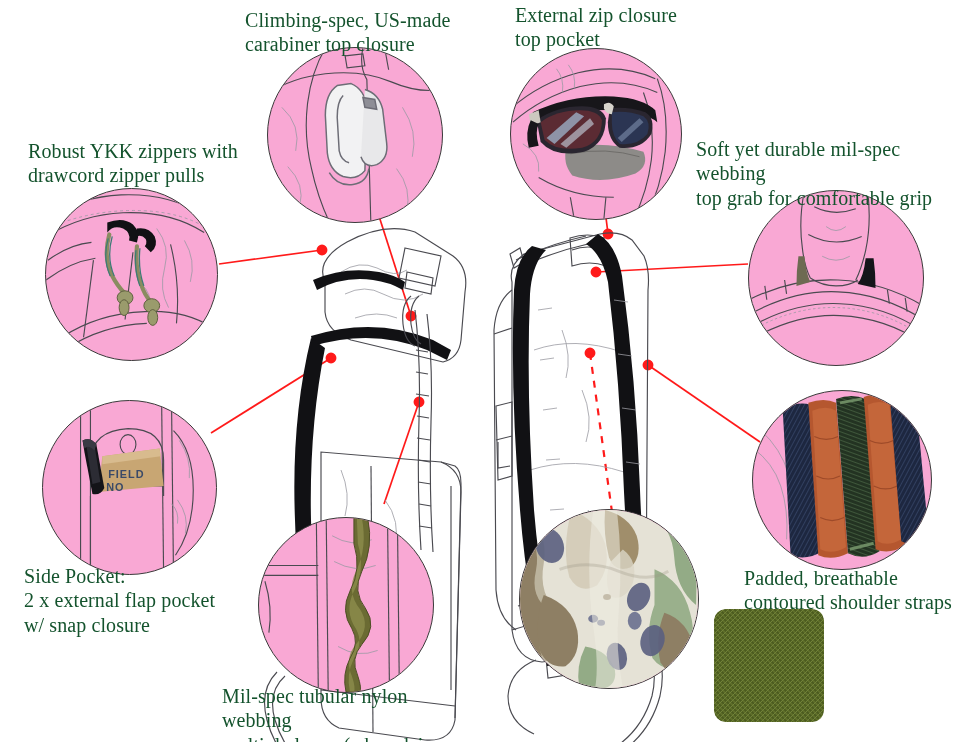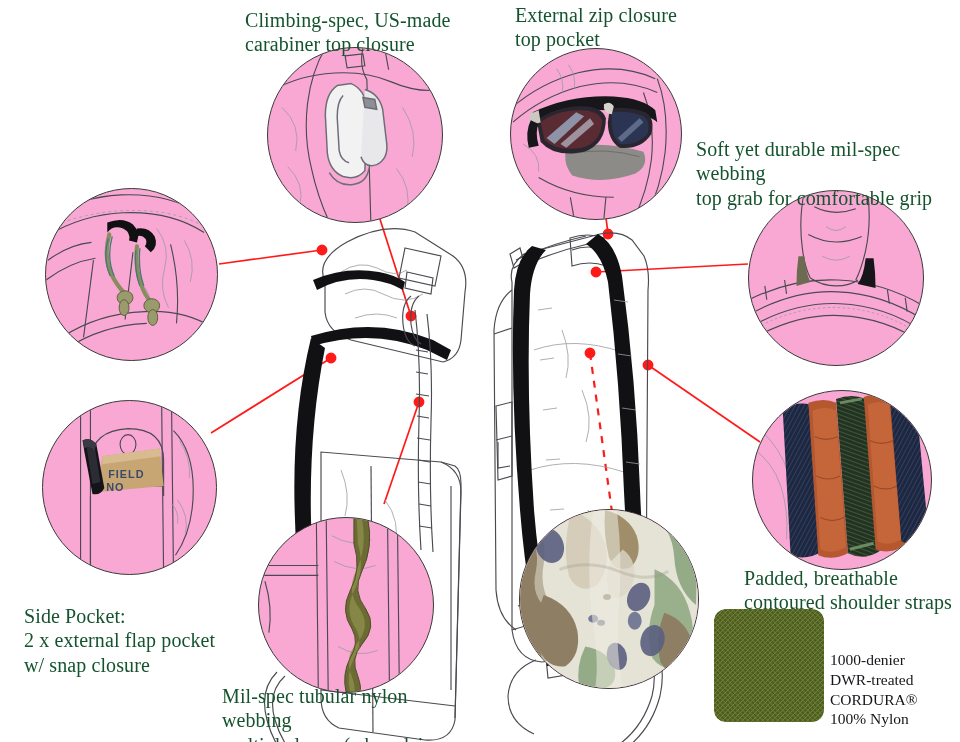--- a/index.html
+++ b/index.html
@@ -492,36 +492,34 @@
       <defs>
         <pattern id="cordura" width="5" height="5" patternUnits="userSpaceOnUse">
           <rect width="5" height="5" fill="#5f6f2a"></rect>
           <path d="M0 0 L5 5" stroke="#4a5a1e" stroke-width="1.6"></path>
           <path d="M5 0 L0 5" stroke="#71823a" stroke-width="1"></path>
         </pattern>
       </defs>
       <rect width="110" height="113" rx="11" fill="url(#cordura)"></rect>
     </svg>
   </div>
-  <div class="swatch-text" style="left:830px; top:650px; width:130px;">1000-denier
-DWR-treated
-CORDURA®
-100% Nylon</div>
 
   <div class="cap" style="left:245px; top:8px; width:222px;">Climbing-spec, US-made
 carabiner top closure</div>
 
   <div class="cap" style="left:515px; top:3px; width:182px;">External zip closure
 top pocket</div>
 
+  <div class="cap" style="left:28px; top:139px; width:218px;">Robust YKK zippers with
+drawcord zipper pulls</div>
 
   <div class="cap" style="left:696px; top:137px; width:256px;">Soft yet durable mil-spec webbing
 top grab for comfortable grip</div>
 
-  <div class="cap" style="left:24px; top:564px; width:220px;margin-top:40px;">Side Pocket:
+  <div class="cap" style="left:24px; top:564px; width:220px;">Side Pocket:
 2 x external flap pocket
 w/ snap closure</div>
 
   <div class="cap" style="left:222px; top:684px; width:250px;">Mil-spec tubular nylon webbing
 multiple loops (a.k.a. daisy chain)</div>
 
   <div class="cap" style="left:744px; top:566px; width:222px;">Padded, breathable
 contoured shoulder straps</div>
 
 </div>

